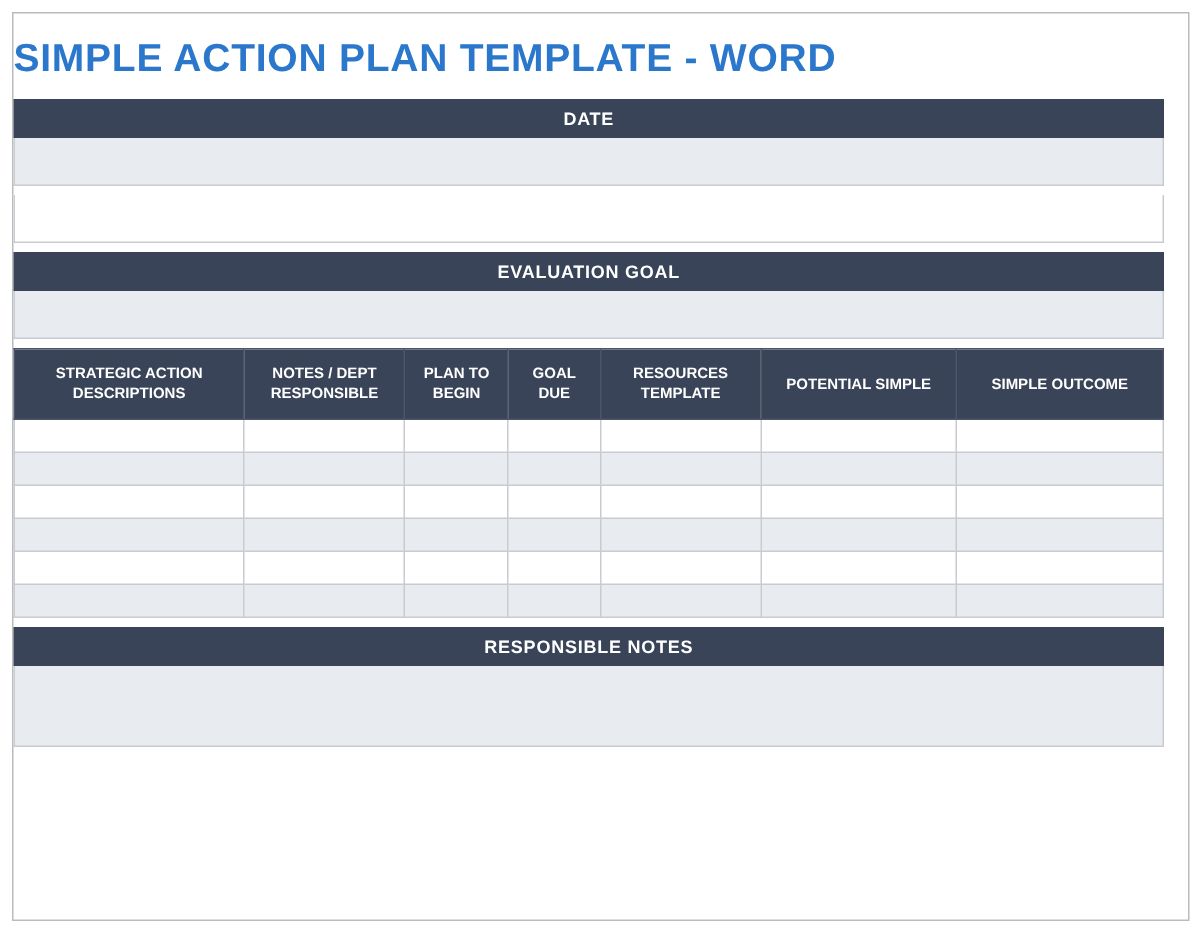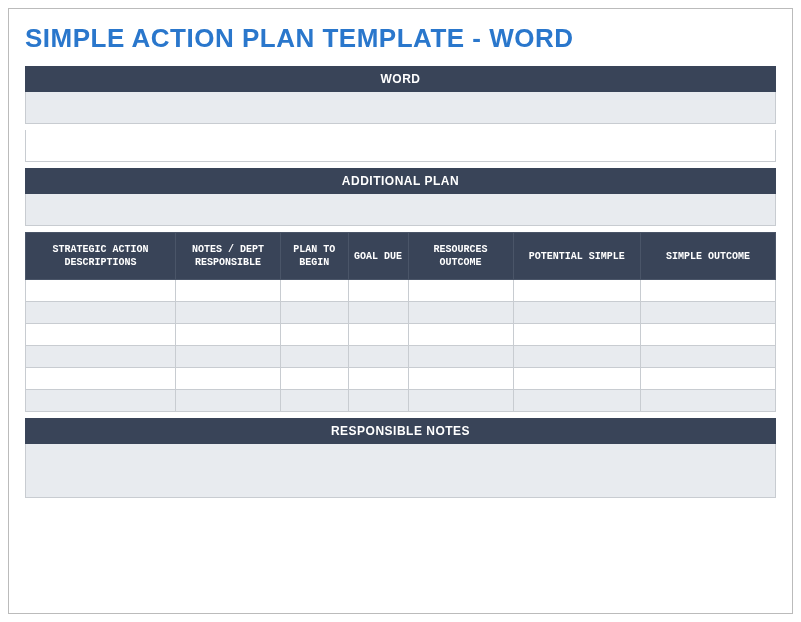--- a/index.html
+++ b/index.html
@@ -4,21 +4,21 @@
 <style>
   * { box-sizing: border-box; margin: 0; padding: 0; }
   body {
     font-family: Arial, Helvetica, sans-serif;
     background: #fff;
     padding: 8px;
     width: 801px;
   }
   .page {
     border: 1px solid #bbb;
-    padding: 14px 16px 20px 16px;
+    padding: 14px 16px 20px 0;
     background: #fff;
     min-height: 606px;
   }
   .title {
     color: #2a77cc;
     font-size: 26px;
     font-weight: 700;
     letter-spacing: 0.5px;
     margin-bottom: 12px;
   }
@@ -42,21 +42,20 @@
   .field-white {
     background: #fff;
   }
   .gap {
     height: 6px;
   }
   table {
     width: 100%;
     border-collapse: collapse;
     table-layout: fixed;
-    font-family: Liberation Mono, monospace;
   }
   th {
     background: #394458;
     color: #fff;
     font-size: 10px;
     font-weight: 600;
     text-align: center;
     padding: 10px 4px;
     border: 1px solid #4a5568;
     line-height: 1.3;
@@ -83,51 +82,51 @@
     border-top: none;
   }
 </style>
 </head>
 <body>
 
 <div class="page">
 
   <div class="title">SIMPLE ACTION PLAN TEMPLATE - WORD</div>
 
-  <div class="band">WORD</div>
+  <div class="band">DATE</div>
   <div class="field-row field-strip"></div>
 
   <div class="gap"></div>
 
   <div class="field-row field-white"></div>
 
   <div class="gap"></div>
 
-  <div class="band">ADDITIONAL PLAN</div>
+  <div class="band">EVALUATION GOAL</div>
   <div class="field-row field-strip"></div>
 
   <div class="gap"></div>
 
   <table>
     <colgroup>
       <col class="col-desc">
         <col class="col-party">
         <col class="col-begin">
         <col class="col-due">
       <col class="col-res">
         <col class="col-haz">
         <col class="col-out">
     </colgroup>
     <thead>
       <tr>
         <th>STRATEGIC ACTION DESCRIPTIONS</th>
         <th>NOTES / DEPT RESPONSIBLE</th>
         <th>PLAN TO BEGIN</th>
         <th>GOAL DUE</th>
-        <th>RESOURCES OUTCOME</th>
+        <th>RESOURCES TEMPLATE</th>
         <th>POTENTIAL SIMPLE</th>
         <th>SIMPLE OUTCOME</th>
       </tr>
     </thead>
     <tbody>
       <tr class="white">
         <td></td>
         <td></td>
         <td></td>
         <td></td>

